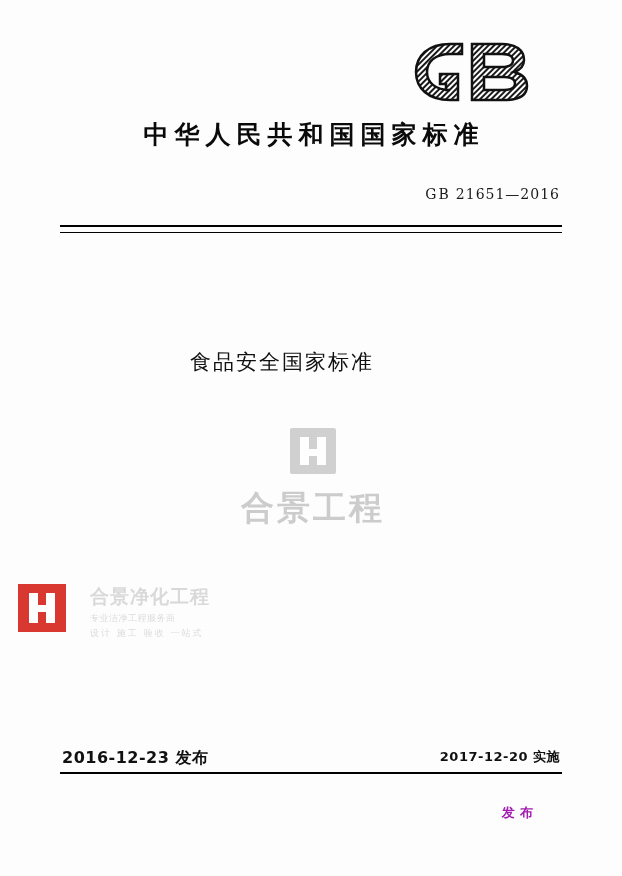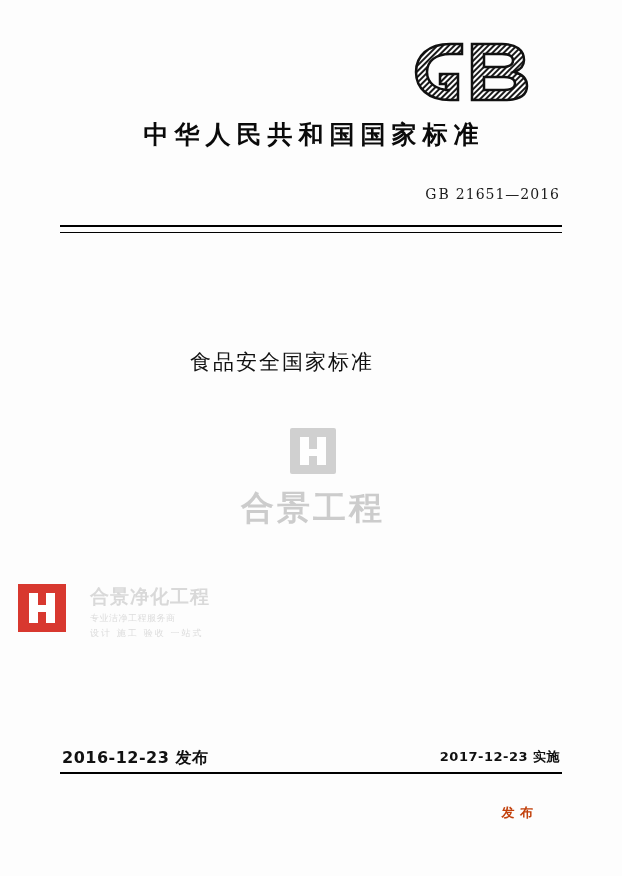--- a/index.html
+++ b/index.html
@@ -260,25 +260,25 @@
     font-size: 14.5px;
     color: #111;
     line-height: 21px;
   }
   .agency-1 { letter-spacing: 1px; }
   .agency-2 { letter-spacing: 3.5px; }
   .agency-publish {
     position: absolute;
     top: 804px;
     right: 88px;
-    font-family: Liberation Sans, sans-serif;
+    font-family: Liberation Serif, serif;
     font-weight: bold;
     font-size: 13px;
     letter-spacing: 1px;
-    color: #c2410c;
+    color: #a21caf;
   }
 </style>
 </head>
 <body>
 
 <div class="page">
 
   <div class="gb-emblem">
     <svg width="140" height="72" viewBox="0 0 140 72" aria-hidden="true">
       <defs>
@@ -319,18 +319,18 @@
         <span></span>
       </div>
     <div class="wm2-lines">
       <div class="wm2-line1">合景净化工程</div>
       <div class="wm2-line2">专业洁净工程服务商</div>
       <div class="wm2-line3">设计 施工 验收 一站式</div>
     </div>
   </div>
 
   <div class="date-issued">2016-12-23 发布</div>
-  <div class="date-effective">2017-12-23 实施</div>
+  <div class="date-effective">2017-12-20 实施</div>
   <div class="footer-rule"></div>
 
   <div class="agency-publish">发 布</div>
 
 </div>
 
 </body></html>

